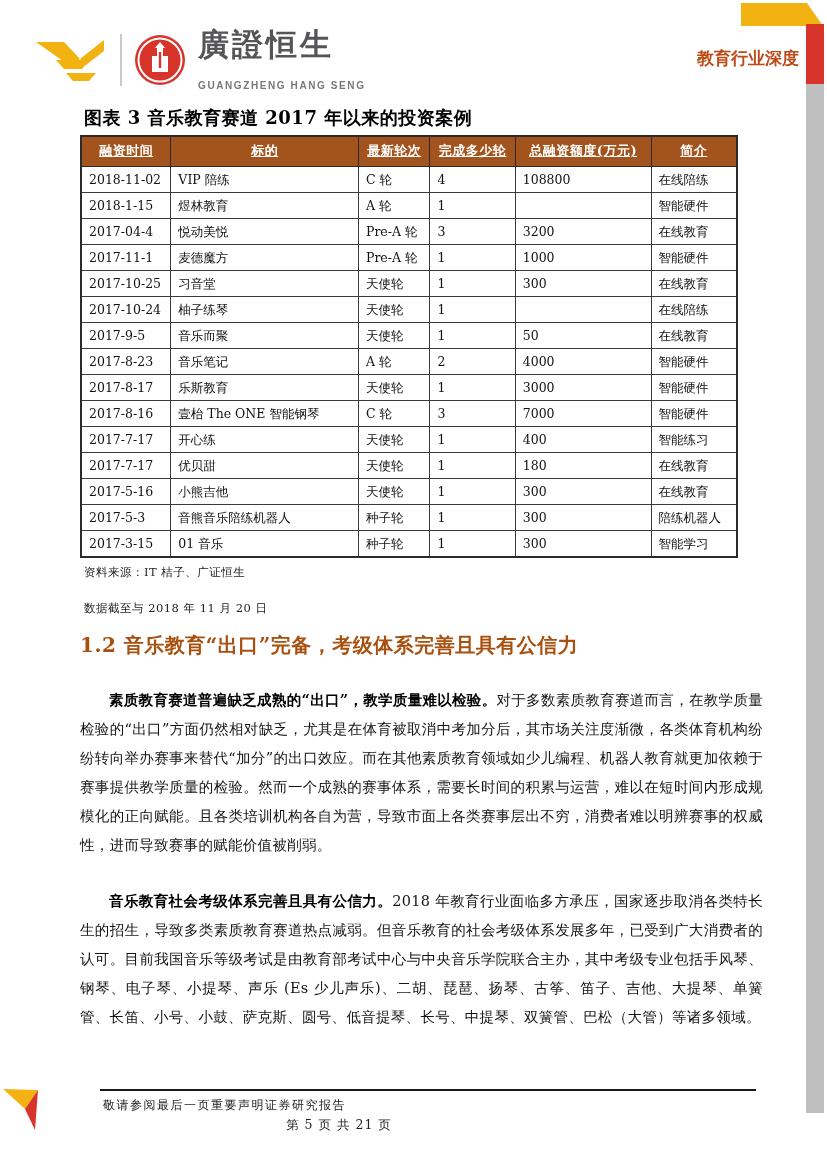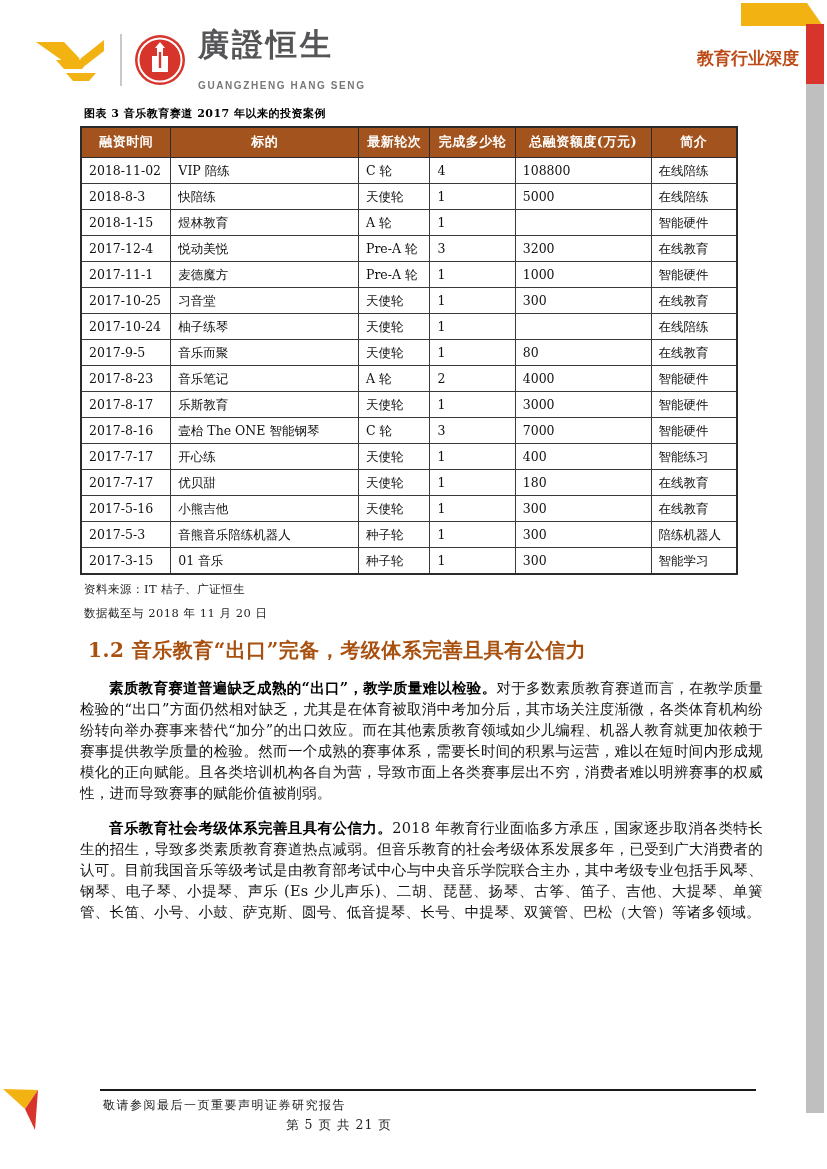--- a/index.html
+++ b/index.html
@@ -40,48 +40,48 @@
     position:absolute;left:4px;top:47px;width:795px;text-align:right;
     font-family:"Liberation Sans","DejaVu Sans",sans-serif;
     font-size:17px;font-weight:bold;color:var(--tag-orange);
   }
   
   .ribbon-svg{position:absolute;right:0;top:0;width:90px;height:100px;}
   .side-strip{position:absolute;left:806px;top:84px;width:18px;height:1029px;background:var(--strip-gray);}
   
   .content{position:absolute;left:80px;top:106px;width:683px;}
   .fig-title{
-    font-size:11px;font-weight:bold;color:#000;margin-left:4px;margin-bottom:5px;
+    font-size:18px;font-weight:bold;color:#000;margin-left:4px;margin-bottom:5px;
     letter-spacing:0.5px;
   }
   table.fig-table{
     width:658px;border-collapse:collapse;table-layout:fixed;
     border:2px solid #2B2B2B;
   }
   table.fig-table th{
     background:var(--table-header-bg);color:#FFFFFF;
     font-size:13px;font-weight:bold;text-align:center;
-    height:30px;border:1px solid #2B2B2B;letter-spacing:0.5px;
+    height:30px;border:1px solid #2B2B2B;letter-spacing:0.5px;text-decoration:underline;
   }
   table.fig-table td{
     font-size:12.5px;color:#111;height:25px;line-height:25px;
     padding:0 7px;border:1px solid #3A3A3A;background:#fff;
     white-space:nowrap;overflow:hidden;
   }
   .note{font-size:11.5px;color:#222;margin-left:4px;letter-spacing:0.5px;}
   .note.first{margin-top:7px;}
-  .note + .note{margin-top:9px;}
+  .note + .note{margin-top:21px;}
   .sec-heading{
-    margin-top:16px;margin-left:8px;
+    margin-top:16px;margin-left:0;
     font-size:20px;font-weight:bold;color:var(--heading-orange);
     letter-spacing:0.5px;
   }
   .body-para{
-    margin-top:13px;
-    font-size:14.5px;line-height:21px;text-align:justify;
+    margin-top:26px;
+    font-size:14.5px;line-height:29px;text-align:justify;
     text-indent:2em;color:#141414;letter-spacing:0.3px;
   }
   .body-para b{color:#000;}
   
   .footer-rule{position:absolute;left:100px;top:1089px;width:656px;height:2px;background:#1A1A1A;}
   .footer-disclaimer{
     position:absolute;left:103px;top:1097px;
     font-size:12px;color:#222;letter-spacing:1.5px;
   }
   .footer-page{
@@ -150,37 +150,29 @@
       <tbody>
           <tr>
             <td>2018-11-02</td>
             <td>VIP 陪练</td>
             <td>C 轮</td>
             <td>4</td>
             <td>108800</td>
             <td>在线陪练</td>
           </tr>
           <tr>
-            <td>2018-8-3</td>
-            <td>快陪练</td>
-            <td>天使轮</td>
-            <td>1</td>
-            <td>5000</td>
-            <td>在线陪练</td>
-          </tr>
-          <tr>
             <td>2018-1-15</td>
             <td>煜林教育</td>
             <td>A 轮</td>
             <td>1</td>
             <td></td>
             <td>智能硬件</td>
           </tr>
           <tr>
-            <td>2017-12-4</td>
+            <td>2017-04-4</td>
             <td>悦动美悦</td>
             <td>Pre-A 轮</td>
             <td>3</td>
             <td>3200</td>
             <td>在线教育</td>
           </tr>
           <tr>
             <td>2017-11-1</td>
             <td>麦德魔方</td>
             <td>Pre-A 轮</td>
@@ -202,21 +194,21 @@
             <td>天使轮</td>
             <td>1</td>
             <td></td>
             <td>在线陪练</td>
           </tr>
           <tr>
             <td>2017-9-5</td>
             <td>音乐而聚</td>
             <td>天使轮</td>
             <td>1</td>
-            <td>80</td>
+            <td>50</td>
             <td>在线教育</td>
           </tr>
           <tr>
             <td>2017-8-23</td>
             <td>音乐笔记</td>
             <td>A 轮</td>
             <td>2</td>
             <td>4000</td>
             <td>智能硬件</td>
           </tr>

